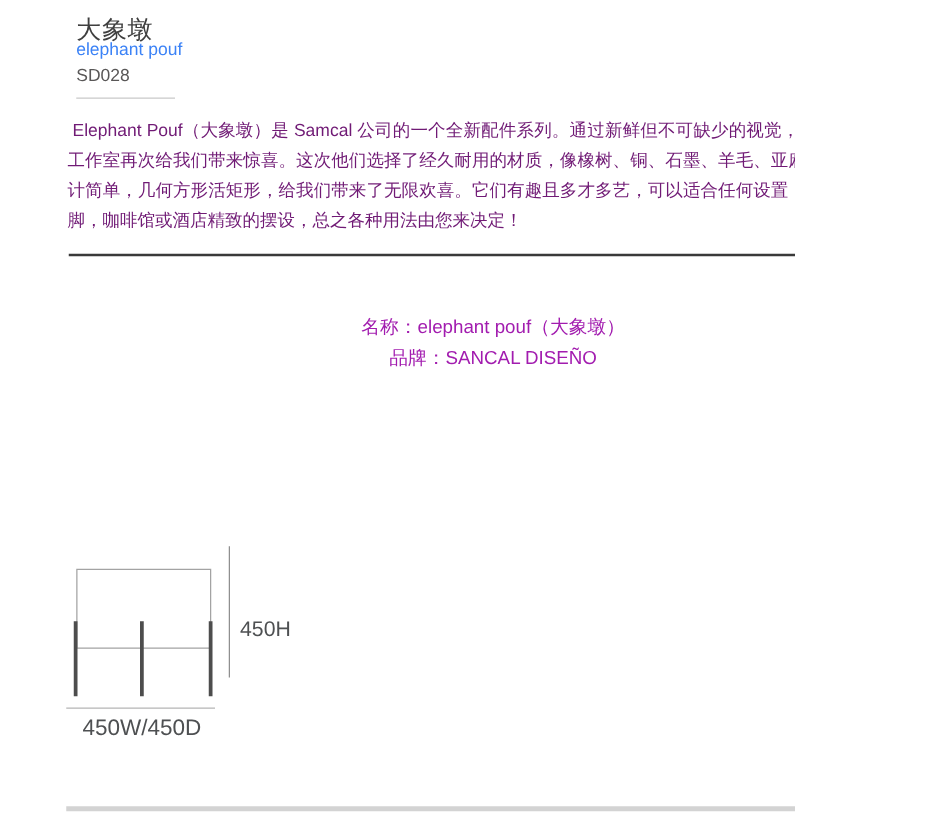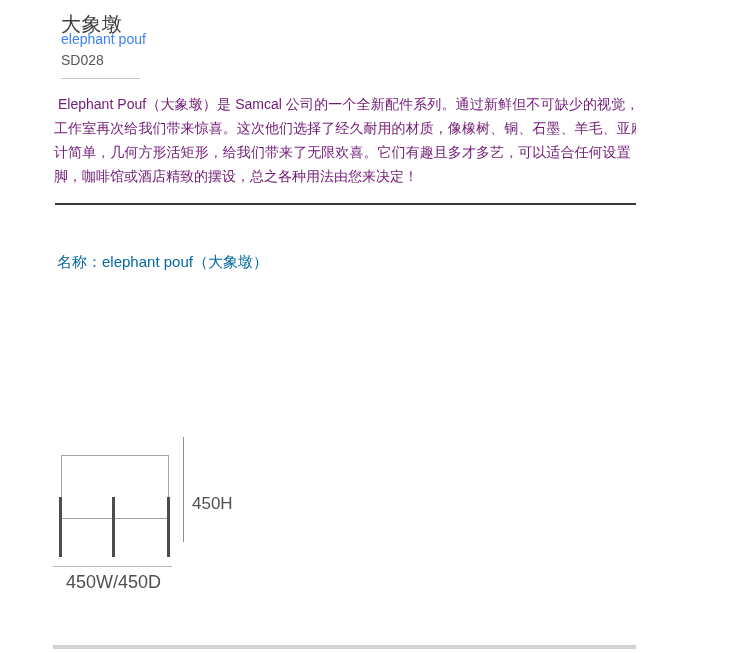--- a/index.html
+++ b/index.html
@@ -38,23 +38,24 @@
     text-align:justify;
     text-indent:4px;
   }
   
   .rule-dark{
     position:absolute;left:55px;top:203px;
     width:646px;height:2px;background:#3a3a3a;
   }
   
   .specs{
-    position:absolute;left:57px;top:249px;
-    font-size:15px;line-height:25px;color:#0369a1;
+    position:absolute;left:72px;top:249px;
+    font-size:15px;line-height:25px;color:#a21caf;
     width:645px;
+    text-align:center;
   }
   .spec-row{white-space:normal;}
   
   .diag-box{
     position:absolute;left:61px;top:455px;
     width:108px;height:64px;
     border:1px solid #a3a3a3;
     box-sizing:border-box;
     background:#fff;
   }
@@ -96,20 +97,21 @@
   <div class="subtitle">elephant pouf</div>
   <div class="model">SD028</div>
   <div class="short-rule"></div>
 
   <p class="description">Elephant Pouf（大象墩）是 Samcal 公司的一个全新配件系列。通过新鲜但不可缺少的视觉，Nadadora 工作室再次给我们带来惊喜。这次他们选择了经久耐用的材质，像橡树、铜、石墨、羊毛、亚麻和棉。设计简单，几何方形活矩形，给我们带来了无限欢喜。它们有趣且多才多艺，可以适合任何设置：床边的踏脚，咖啡馆或酒店精致的摆设，总之各种用法由您来决定！</p>
 
   <div class="rule-dark"></div>
 
   <section class="specs">
     <div class="spec-row"><span>名称</span><span>：</span><span>elephant pouf（大象墩）</span></div>
+    <div class="spec-row"><span>品牌</span><span>：</span><span>SANCAL DISEÑO</span></div>
   </section>
 
   <div>
     <div class="diag-box"></div>
     <div class="leg leg-left"></div>
     <div class="leg leg-mid"></div>
     <div class="leg leg-right"></div>
     <div class="ground-line"></div>
     <div class="dim-line-v"></div>
     <div class="h-label">450H</div>

